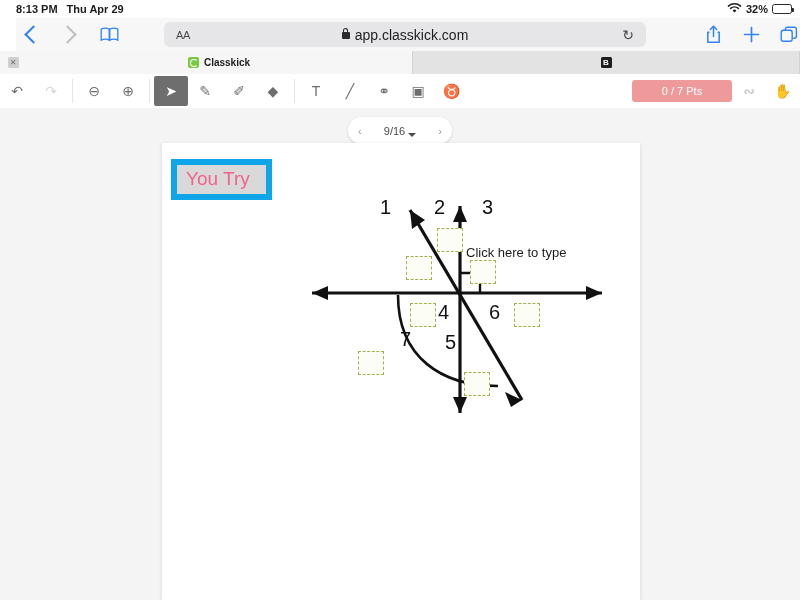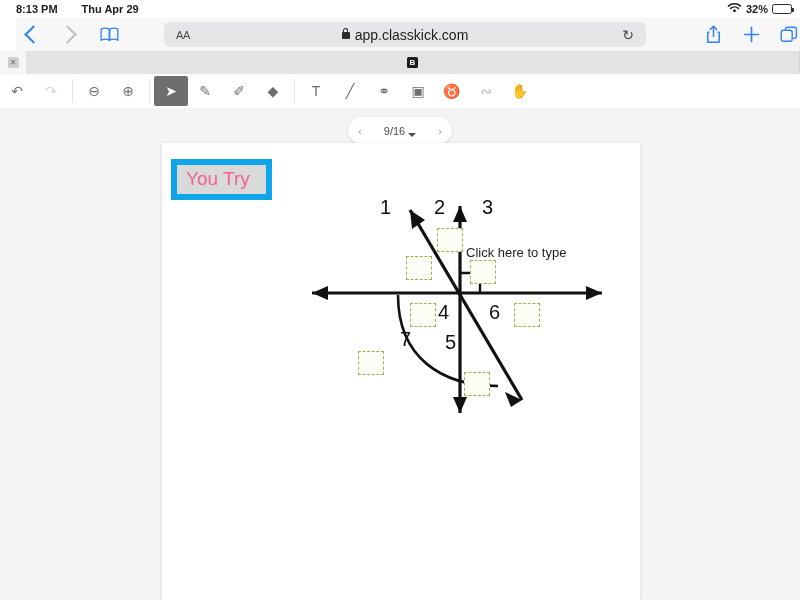--- a/index.html
+++ b/index.html
@@ -11,21 +11,21 @@
   }
   .screen{position:relative;width:800px;height:600px;background:#fff;}
 
   
   .statusbar{
     position:absolute;left:0;top:0;width:800px;height:18px;
     background:#ffffff;display:flex;align-items:center;
     font-size:11px;font-weight:bold;color:#1c1c1e;
   }
   .sb-time{margin-left:16px;}
-  .sb-date{margin-left:24px;}
+  .sb-date{margin-left:9px;}
   .sb-right{margin-left:auto;display:flex;align-items:center;gap:4px;margin-right:8px;}
   .sb-batt-pct{font-size:11px;font-weight:bold;}
   .batt{
     width:20px;height:10px;border:1.2px solid #2b2b2b;border-radius:2.5px;
     position:relative;box-sizing:border-box;padding:1px;
   }
   .batt::after{content:"";position:absolute;right:-3px;top:3px;width:1.6px;height:4px;background:#2b2b2b;border-radius:0 1px 1px 0;}
   .batt-fill{height:100%;width:32%;background:#2b2b2b;border-radius:1px;}
 
   
@@ -200,20 +200,24 @@
           <path d="M5.4 4.3 V3.2 a2 2 0 0 1 2-2 h7 a2 2 0 0 1 2 2 v7 a2 2 0 0 1-2 2 h-1.2" fill="none" stroke="#3183f5" stroke-width="1.4"></path>
         </svg>
       </span>
     </div>
   </div>
 
   <div class="tabbar">
     <span class="tabclose">
         <span class="xbox">✕</span>
       </span>
+    <div class="tab active">
+      <span class="fav-ck"></span>
+      <span>Classkick</span>
+    </div>
     <div class="tab inactive">
       <span class="fav-b">B</span>
     </div>
   </div>
 
   <div class="cktoolbar">
     <div class="tgrp">
       <span class="tool">↶</span>
       <span class="tool disabled">↷</span>
     </div>
@@ -230,20 +234,21 @@
       <span class="tool">◆</span>
     </div>
     <span class="tsep"></span>
     <div class="tgrp">
       <span class="tool">T</span>
       <span class="tool">╱</span>
       <span class="tool">⚭</span>
       <span class="tool">▣</span>
       <span class="tool">♉</span>
     </div>
+    <span class="pts">0 / 7 Pts</span>
     <span class="tool-right">∾</span>
     <span class="tool-right">✋</span>
   </div>
 
   <div class="canvas">
 
     <div class="pagenav">
       <span class="pn-arrow">‹</span>
       <span class="pn-label">
         <span>9/16</span>

